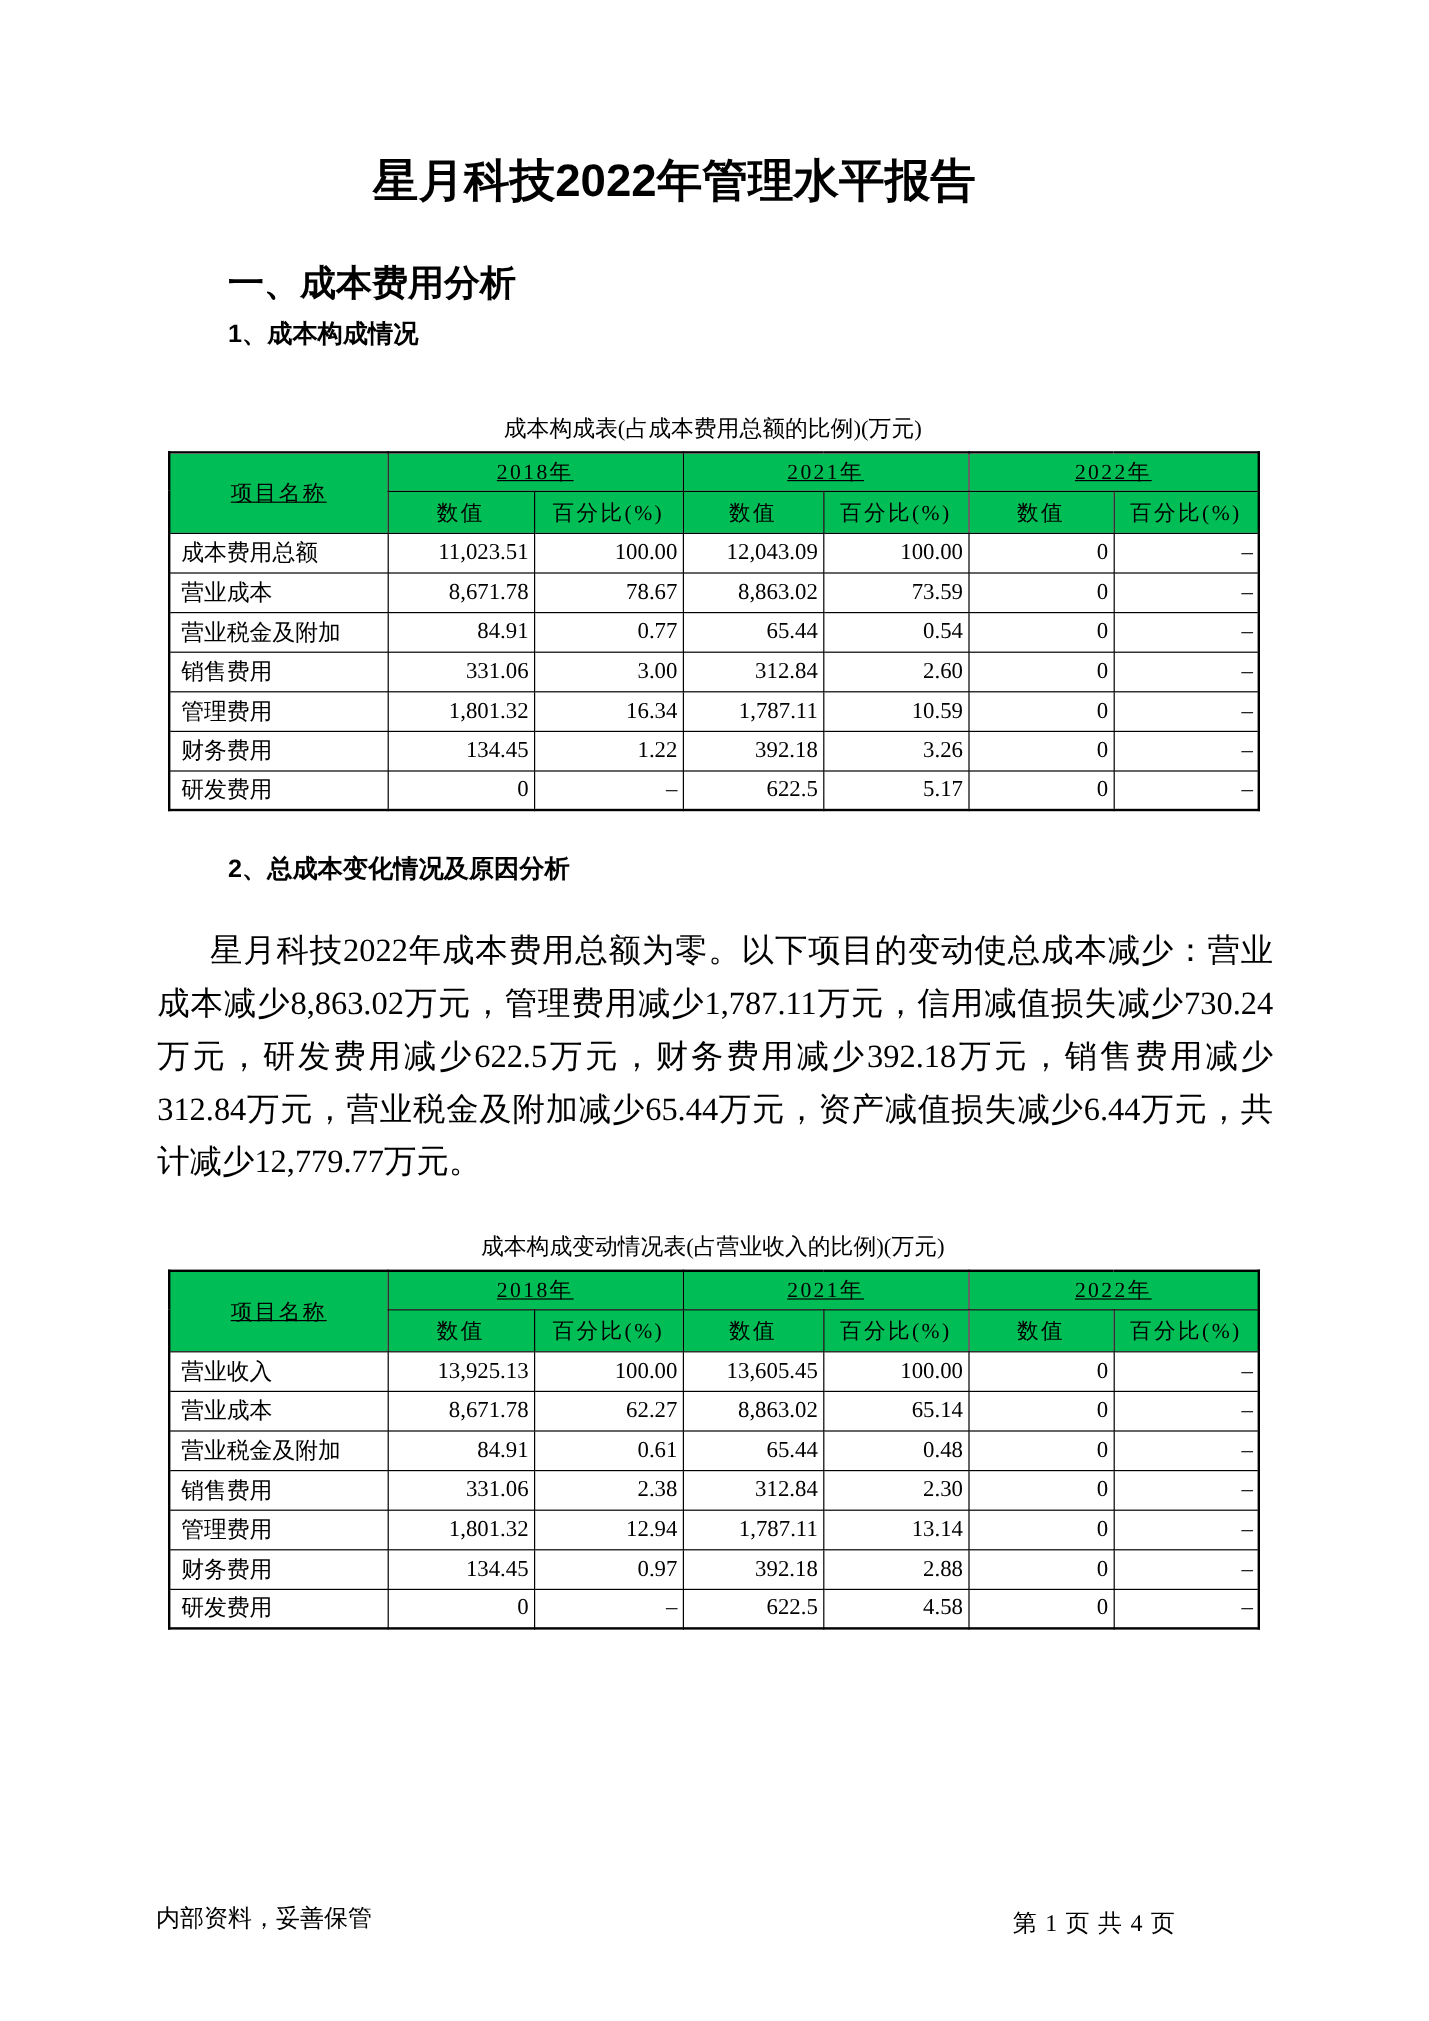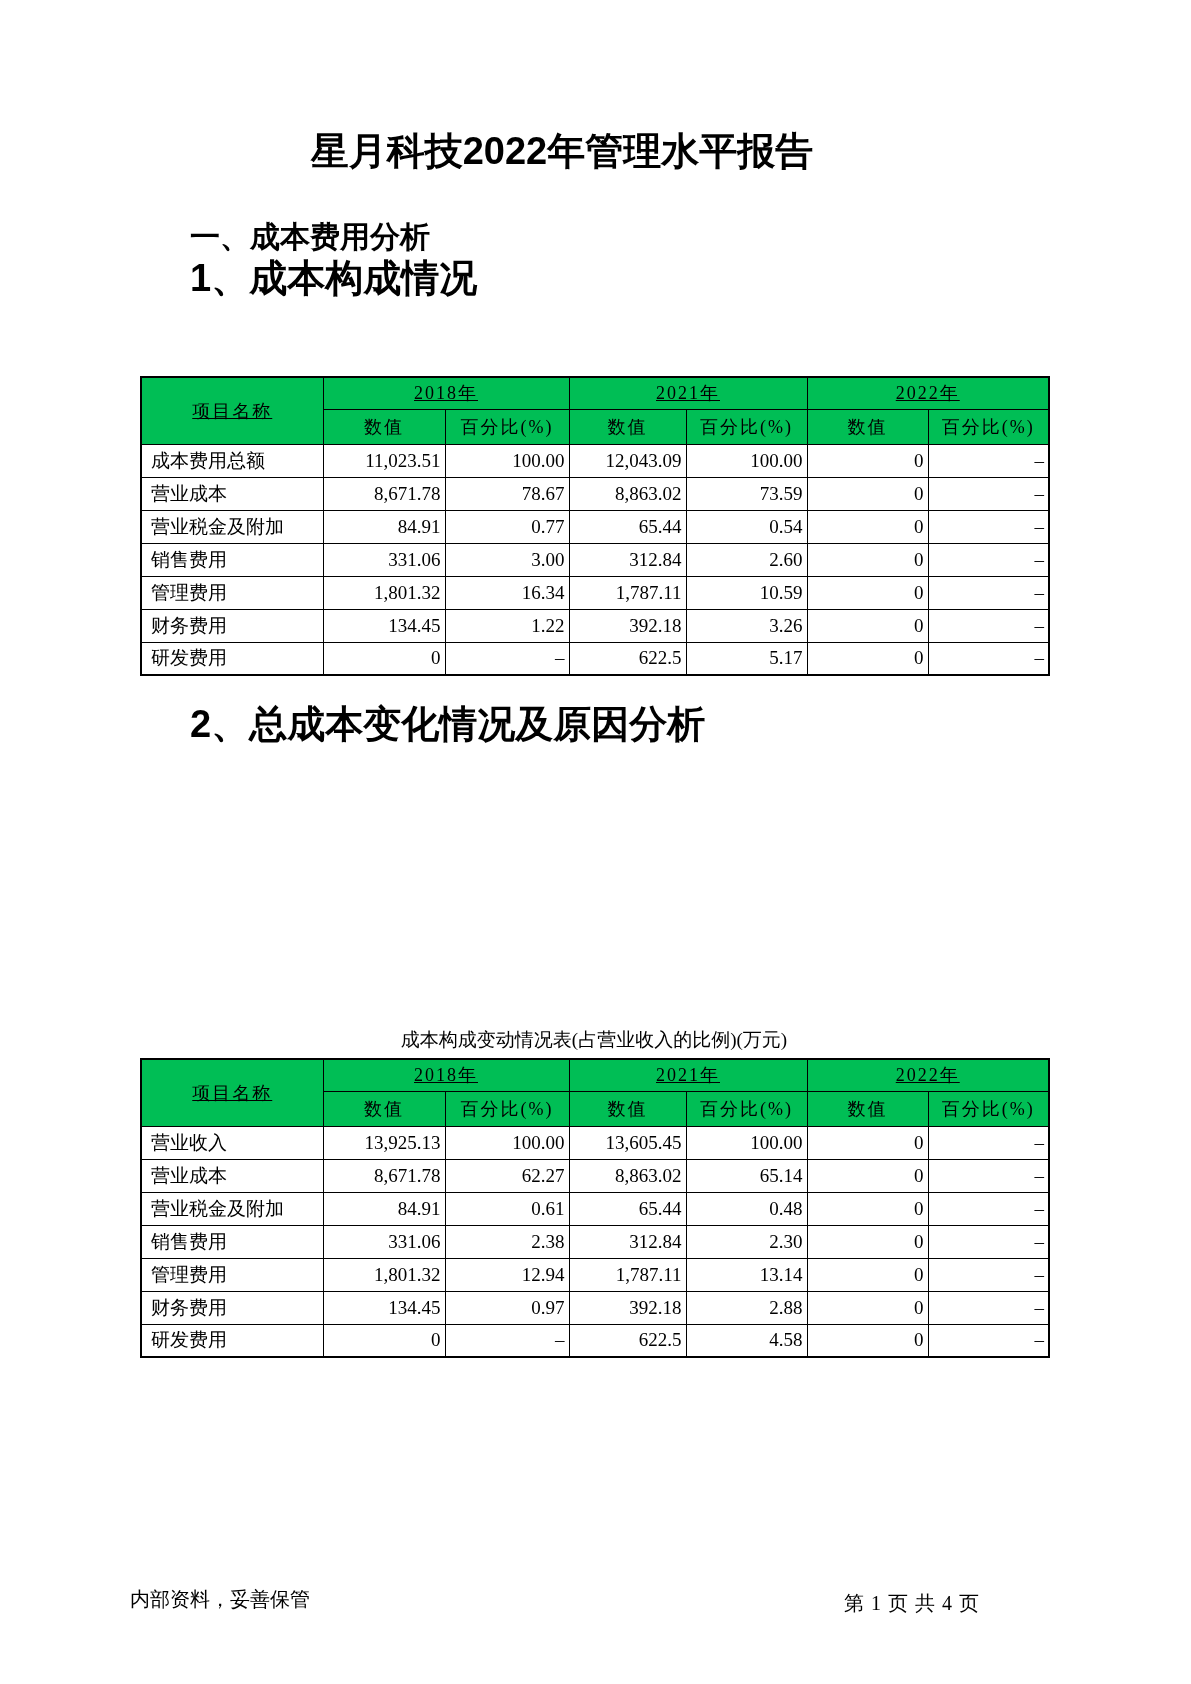--- a/index.html
+++ b/index.html
@@ -18,21 +18,21 @@
     font-size:38px;font-weight:bold;line-height:50px;
   }
   .h2{
     position:absolute;left:190px;
     font-family:Liberation Serif, serif;
     font-size:30px;font-weight:bold;line-height:34px;
   }
   .h3{
     position:absolute;left:190px;
     font-family:"Liberation Sans","DejaVu Sans",sans-serif;
-    font-size:38px;font-weight:bold;line-height:33px;
+    font-size:21px;font-weight:bold;line-height:33px;
   }
   .h2.pos-s1{top:220px;}
   .h3.pos-s11{top:262px;}
   .h3.pos-s12{top:708px;}
   .h3.pos-s13{top:1404px;}
   .tbl-caption{
     position:absolute;left:140px;width:908px;
     text-align:center;font-size:19px;line-height:24px;
   }
   .tbl-caption.pos-c1{top:346px;}
@@ -78,20 +78,21 @@
 </head>
 <body>
 
 <div class="sheet">
 
   <div class="doc-title">星月科技2022年管理水平报告</div>
 
   <div class="h2 pos-s1">一、成本费用分析</div>
   <div class="h3 pos-s11">1、成本构成情况</div>
 
+  <div class="tbl-caption pos-c1">成本构成表(占成本费用总额的比例)(万元)</div>
 
   <table class="cost pos-t1">
     <colgroup>
       <col class="col-item">
         <col class="col-v1">
         <col class="col-p1">
       <col class="col-v2">
         <col class="col-p2">
         <col class="col-v3">
         <col class="col-p3">
@@ -173,20 +174,21 @@
           <td class="num">–</td>
           <td class="num">622.5</td>
           <td class="num">5.17</td>
           <td class="num">0</td>
           <td class="num">–</td>
         </tr>
       </tbody>
   </table>
 
   <div class="h3 pos-s12">2、总成本变化情况及原因分析</div>
+  <div class="para pos-p2">星月科技2022年成本费用总额为零。以下项目的变动使总成本减少：营业成本减少8,863.02万元，管理费用减少1,787.11万元，信用减值损失减少730.24万元，研发费用减少622.5万元，财务费用减少392.18万元，销售费用减少312.84万元，营业税金及附加减少65.44万元，资产减值损失减少6.44万元，共计减少12,779.77万元。</div>
 
   <div class="tbl-caption pos-c2">成本构成变动情况表(占营业收入的比例)(万元)</div>
 
   <table class="cost pos-t2">
     <colgroup>
       <col class="col-item">
         <col class="col-v1">
         <col class="col-p1">
       <col class="col-v2">
         <col class="col-p2">

